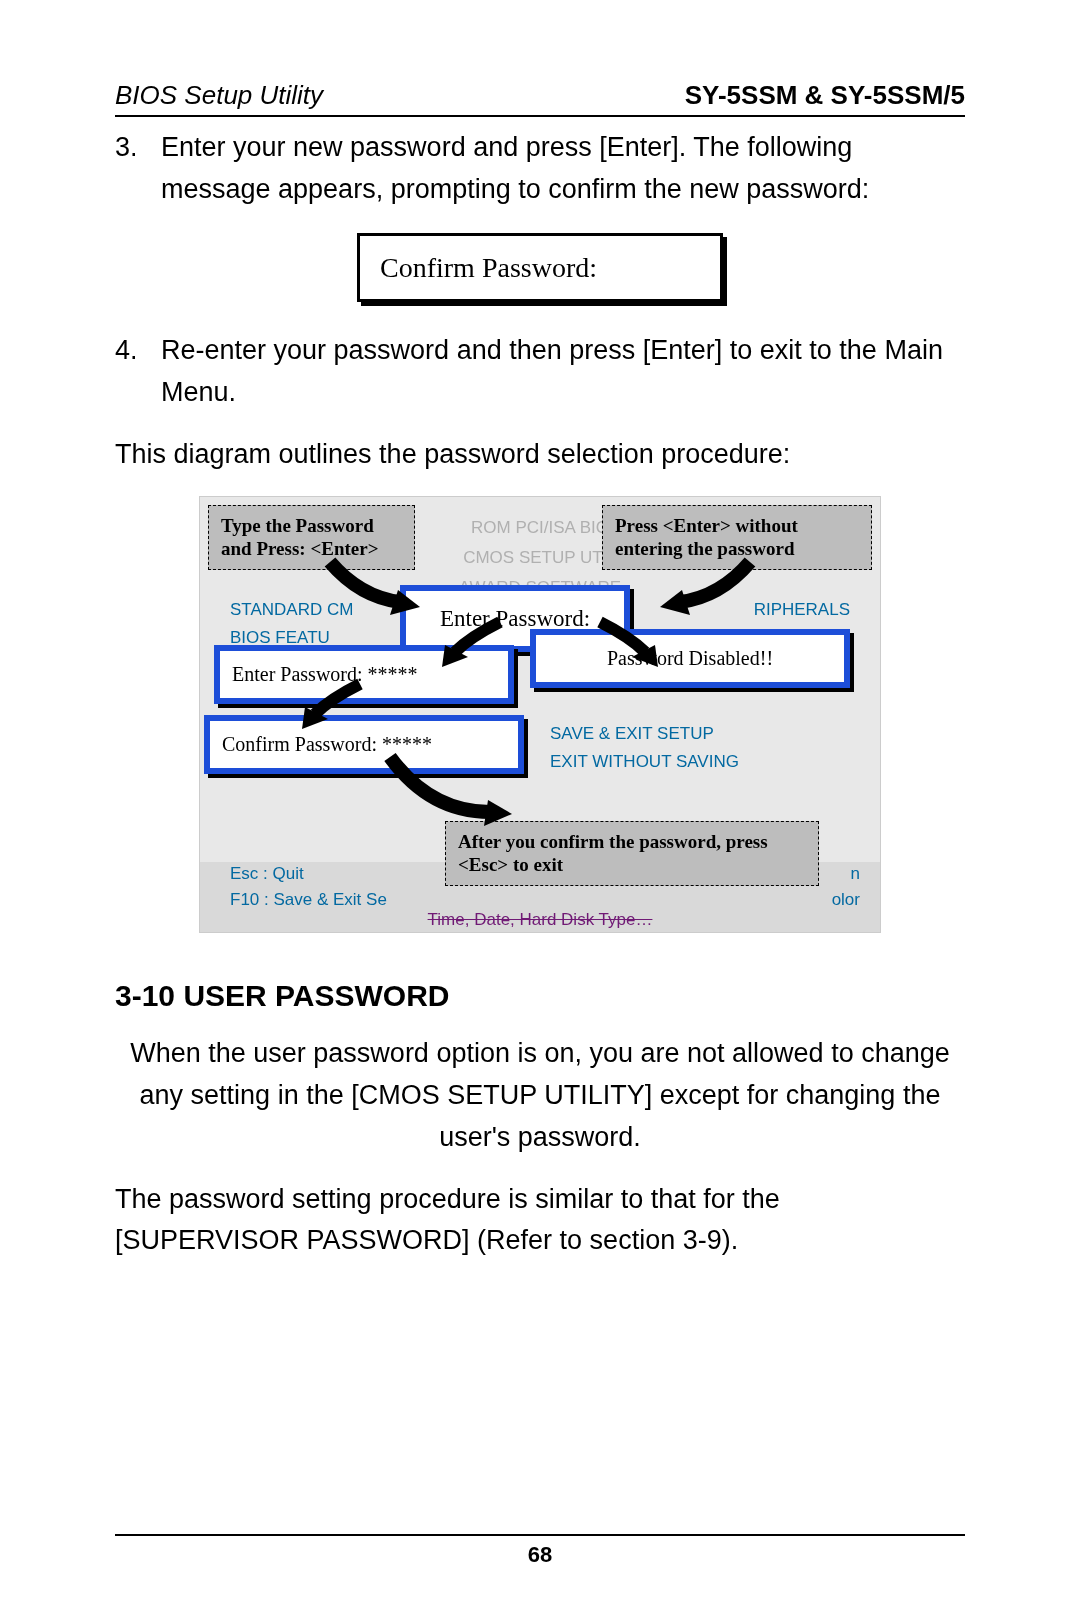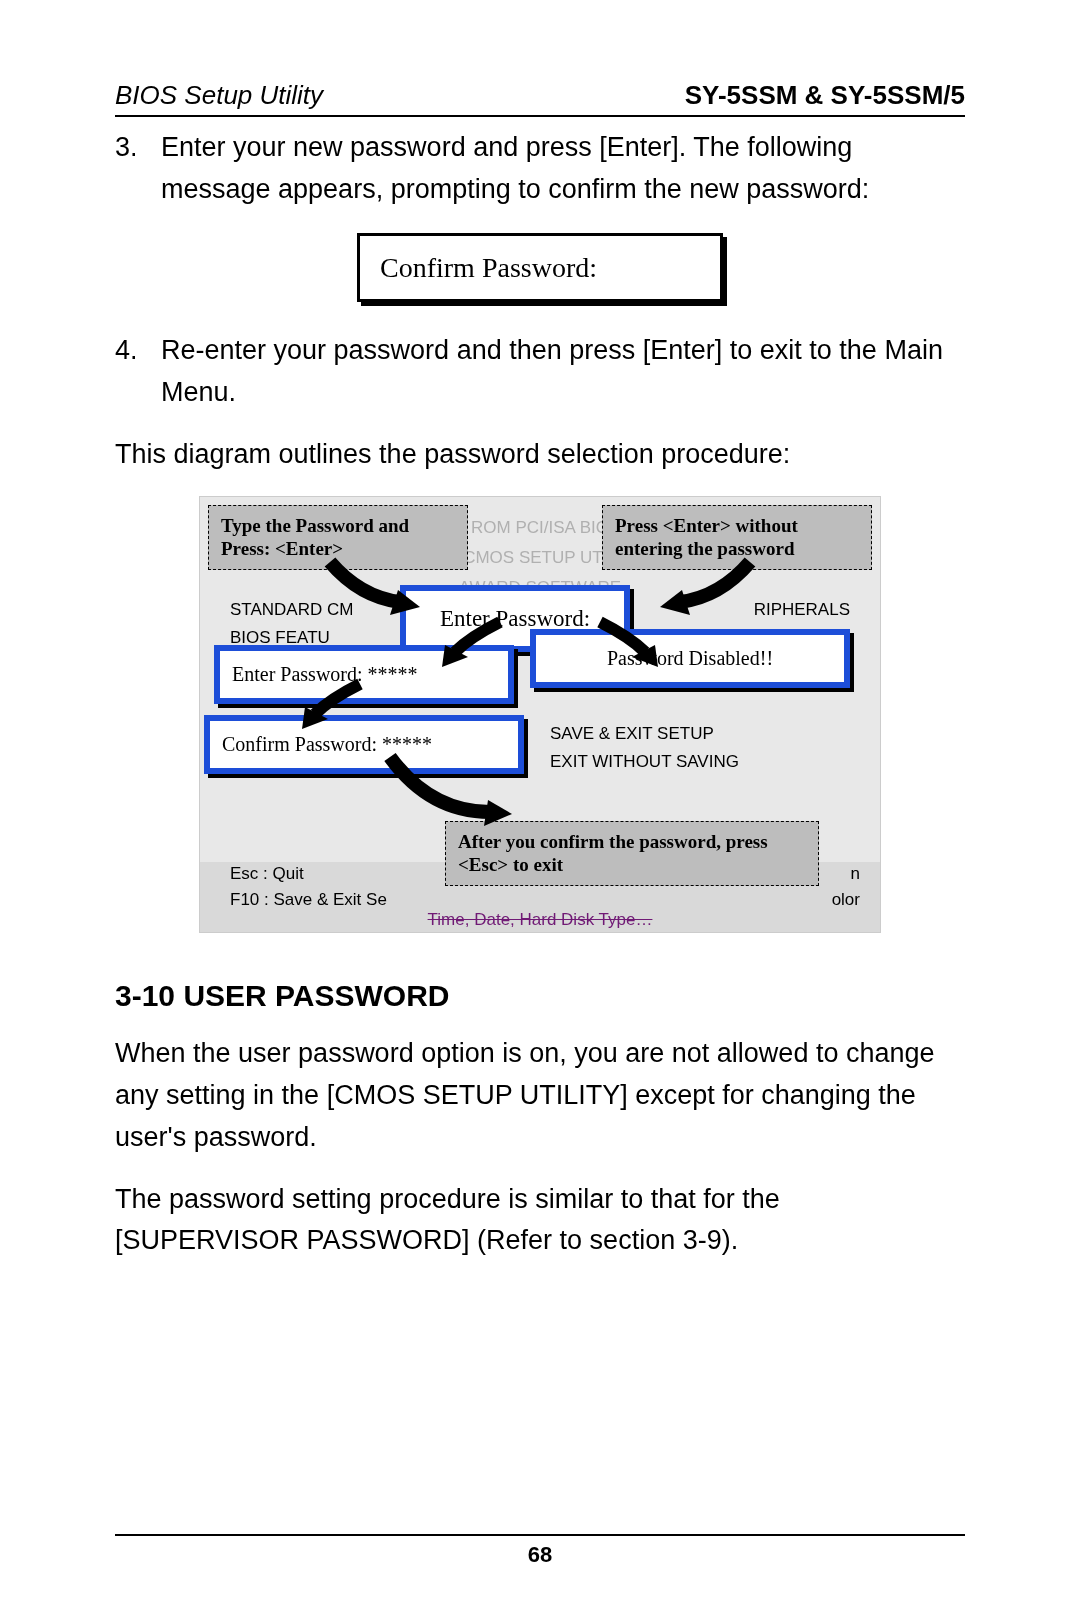--- a/index.html
+++ b/index.html
@@ -65,21 +65,21 @@
   .diagram {
     position: relative;
     width: 680px;
     height: 435px;
     margin: 20px auto 30px auto;
     background: #e8e8e8;
     border: 1px solid #ccc;
   }
   .diag-text {
     position: absolute;
-    color: #000000;
+    color: #0369a1;
     font-size: 17px;
     white-space: nowrap;
   }
   .diag-center {
     position: absolute;
     left: 0; right: 0;
     text-align: center;
     color: #b0b0b0;
     font-size: 17px;
   }
@@ -181,21 +181,21 @@
       <div class="diag-text" style="top:224px; left:350px;">SAVE &amp; EXIT SETUP</div>
       <div class="diag-text" style="top:252px; left:350px;">EXIT WITHOUT SAVING</div>
 
       <div class="bottom-bar"></div>
       <div class="diag-text" style="bottom:44px; left:30px;">Esc  : Quit</div>
       <div class="diag-text" style="bottom:18px; left:30px;">F10  : Save &amp; Exit Se</div>
       <div class="diag-text" style="bottom:44px; right:20px;">n</div>
       <div class="diag-text" style="bottom:18px; right:20px;">olor</div>
       <div class="diag-center" style="bottom:-2px; color:#701a75; text-decoration:line-through;">Time, Date, Hard Disk Type…</div>
 
-      <div class="callout" style="top:8px; left:8px; width:260px;">Type the Password and Press: &lt;Enter&gt;</div>
+      <div class="callout" style="top:8px; left:8px; width:207px;">Type the Password and Press: &lt;Enter&gt;</div>
       <div class="callout" style="top:8px; right:8px; width:270px;">Press &lt;Enter&gt; without entering the password</div>
       <div class="callout" style="top:324px; left:205px; width:374px;margin-left:40px;">After you confirm the password, press &lt;Esc&gt; to exit</div>
 
       <div class="dialog serif-lg" style="top:88px; left:200px; width:230px; text-align:center;">Enter Password:</div>
       <div class="dialog" style="top:148px; left:14px; width:300px;">Enter Password: *****</div>
       <div class="dialog" style="top:218px; left:4px; width:320px;">Confirm Password: *****</div>
       <div class="dialog" style="top:132px; left:330px; width:320px; text-align:center;">Password Disabled!!</div>
 
       <svg class="arrow" style="top:60px; left:120px;" width="120" height="60">
         <path d="M10 5 Q 40 40 80 45" stroke="#000" stroke-width="14" fill="none"></path>
@@ -218,21 +218,21 @@
         <polygon points="5,28 2,50 28,40" fill="#000"></polygon>
       </svg>
       <svg class="arrow" style="top:255px; left:180px;" width="140" height="80">
         <path d="M10 5 Q 50 60 110 60" stroke="#000" stroke-width="14" fill="none"></path>
         <polygon points="108,48 132,62 104,74" fill="#000"></polygon>
       </svg>
 
     </div>
 
     <div class="section-head">3-10 USER PASSWORD</div>
-    <div class="para" style="margin-top:14px;">When the user password option is on, you are not allowed to change any setting in the [CMOS SETUP UTILITY] except for changing the user's password.</div>
+    <div class="para" style="margin-top:14px;text-align:center;">When the user password option is on, you are not allowed to change any setting in the [CMOS SETUP UTILITY] except for changing the user's password.</div>
     <div class="para">The password setting procedure is similar to that for the [SUPERVISOR PASSWORD] (Refer to section 3-9).</div>
 
   </div>
 
   <div class="footer">
     <div class="footer-line"></div>
     <div class="footer-num">68</div>
   </div>
 
 </div>

